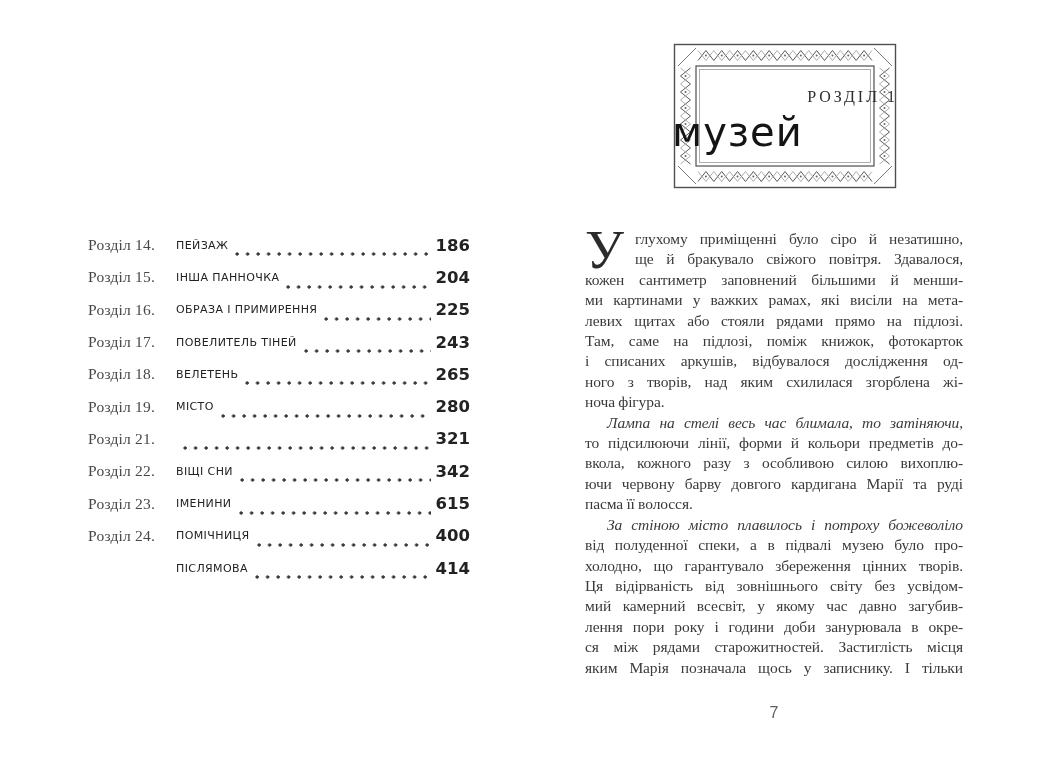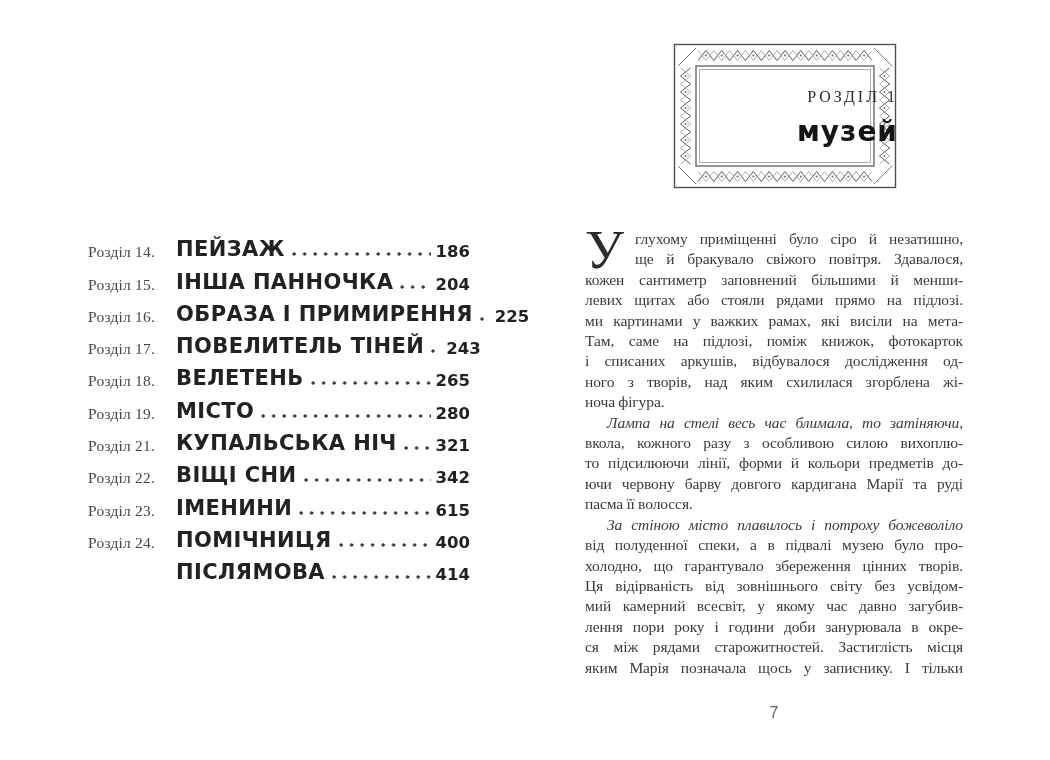--- a/index.html
+++ b/index.html
@@ -17,34 +17,34 @@
     position:relative;
     overflow:hidden;
   }
   .spread{position:absolute;inset:0;}
 
   
   .toc{
     position:absolute;left:88px;top:229px;width:382px;
   }
   .toc-row{
-    display:flex;align-items:flex-end;
+    display:flex;align-items:center;
     height:32.3px;
     white-space:nowrap;
   }
   .toc-label{
     width:88px;flex:0 0 88px;
     font-family:"Liberation Serif", serif;
     font-size:15.5px;color:#474747;
     letter-spacing:.2px;
   }
   .toc-title{
     font-family:"DejaVu Sans", sans-serif;
-    font-weight:bold;
-    font-size:21px;
+    font-weight:normal;
+    font-size:11px;
     letter-spacing:.4px;
     color:var(--title-ink);
   }
   .toc-leader{
     flex:1 1 auto;min-width:10px;height:4px;
     align-self:flex-end;
     margin:0 5px 5px 7px;
     background-image:radial-gradient(circle at 2px 2px, #3c3c3c 1.5px, rgba(0,0,0,0) 1.7px);
     background-size:10.5px 4px;
     background-repeat:repeat-x;
@@ -64,24 +64,24 @@
   .chapter-frame svg{position:absolute;inset:0;}
   .chapter-kicker{
     position:absolute;left:0;right:0;top:46px;
     text-align:right;
     font-family:"Liberation Serif", serif;
     font-size:16px;letter-spacing:3px;
     color:#2d2d2d;
   }
   .chapter-title{
     position:absolute;left:0;right:0;top:66px;
-    text-align:right;
+    text-align:left;
     font-family:"DejaVu Sans", sans-serif;
-    font-weight:bold;
-    font-size:28px;line-height:48px;
+    font-weight:normal;
+    font-size:40px;line-height:48px;
     letter-spacing:1px;
     color:#141414;
   }
 
   .body-text{
     position:absolute;left:585px;top:229px;width:378px;
     font-size:15.5px;
     line-height:20.4px;
     letter-spacing:-0.1px;
     word-spacing:-0.5px;
@@ -144,21 +144,20 @@
         <span class="toc-num">265</span>
       </div>
       <div class="toc-row">
         <span class="toc-label">Розділ 19.</span>
         <span class="toc-title">МІСТО</span>
         <span class="toc-leader"></span>
         <span class="toc-num">280</span>
       </div>
       <div class="toc-row">
         <span class="toc-label">Розділ 21.</span>
-        <span class="toc-title">КУПАЛЬСЬКА НІЧ</span>
         <span class="toc-leader"></span>
         <span class="toc-num">321</span>
       </div>
       <div class="toc-row">
         <span class="toc-label">Розділ 22.</span>
         <span class="toc-title">ВІЩІ СНИ</span>
         <span class="toc-leader"></span>
         <span class="toc-num">342</span>
       </div>
       <div class="toc-row">
@@ -236,31 +235,31 @@
     <div class="chapter-kicker">РОЗДІЛ 1</div>
     <div class="chapter-title">музей</div>
   </div>
 
   <div class="body-text" id="body-text">
     <span class="dropcap">У</span>
   <div class="para">
         <div class="line dc-indent">глухому приміщенні було сіро й незатишно,</div>
         <div class="line dc-indent">ще й бракувало свіжого повітря. Здавалося,</div>
         <div class="line">кожен сантиметр заповнений більшими й менши-</div>
+        <div class="line">ми картинами у важких рамах, які висіли на мета-</div>
         <div class="line">левих щитах або стояли рядами прямо на підлозі.</div>
-        <div class="line">ми картинами у важких рамах, які висіли на мета-</div>
         <div class="line">Там, саме на підлозі, поміж книжок, фотокарток</div>
         <div class="line">і списаних аркушів, відбувалося дослідження од-</div>
         <div class="line">ного з творів, над яким схилилася згорблена жі-</div>
         <div class="line no-just">ноча фігура.</div>
       </div>
       <div class="para">
         <div class="line first-indent">Лампа на стелі весь час блимала, то затіняючи,</div>
+        <div class="line">то підсилюючи лінії, форми й кольори предметів до-</div>
         <div class="line">вкола, кожного разу з особливою силою вихоплю-</div>
-        <div class="line">то підсилюючи лінії, форми й кольори предметів до-</div>
         <div class="line">ючи червону барву довгого кардигана Марії та руді</div>
         <div class="line no-just">пасма її волосся.</div>
       </div>
       <div class="para">
         <div class="line first-indent">За стіною місто плавилось і потроху божеволіло</div>
         <div class="line">від полуденної спеки, а в підвалі музею було про-</div>
         <div class="line">холодно, що гарантувало збереження цінних творів.</div>
         <div class="line">Ця відірваність від зовнішнього світу без усвідом-</div>
         <div class="line">мий камерний всесвіт, у якому час давно загубив-</div>
         <div class="line">лення пори року і години доби занурювала в окре-</div>

